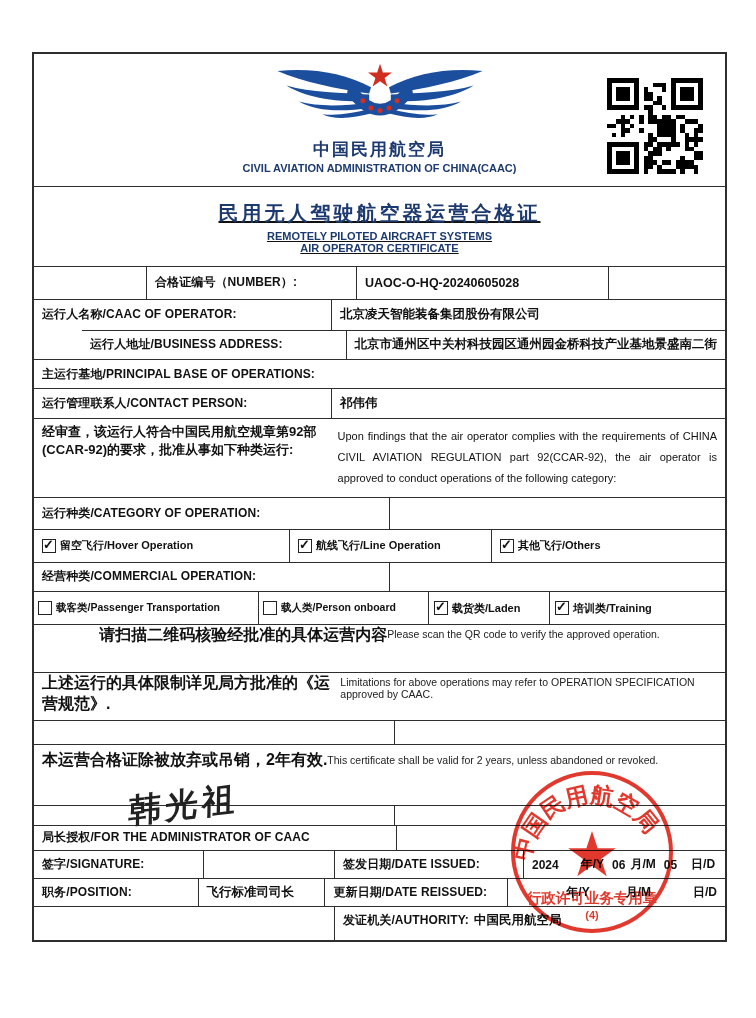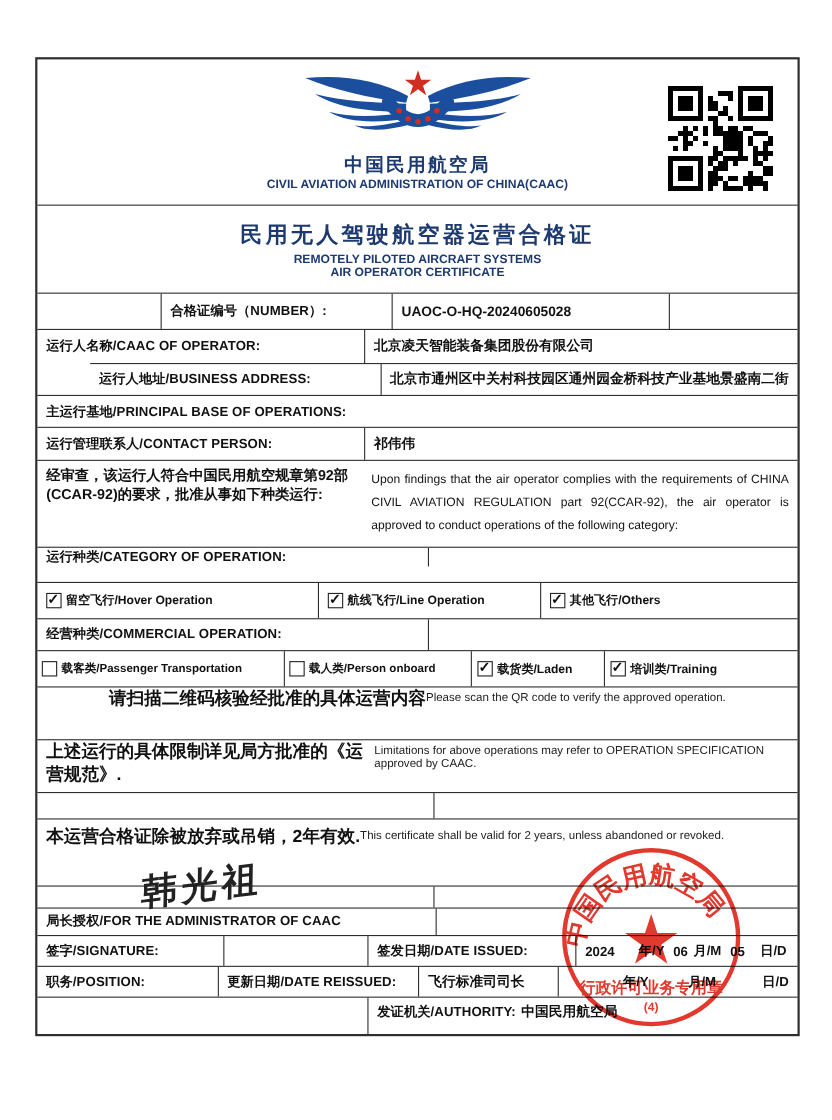--- a/index.html
+++ b/index.html
@@ -62,21 +62,21 @@
             <circle cx="130" cy="53" r="2.8"></circle>
               <circle cx="139" cy="45" r="2.8"></circle>
             <polygon transform="translate(120,18) scale(14)" points="0,-1 0.2245,-0.309 0.951,-0.309 0.3633,0.118 0.5878,0.809 0,0.382 -0.5878,0.809 -0.3633,0.118 -0.951,-0.309 -0.2245,-0.309"></polygon>
           </g>
         </svg>
         <div class="navy" style="font-size:17px;font-weight:700;letter-spacing:2px;margin-top:2px;">中国民用航空局</div>
         <div class="navy" style="font-size:11px;font-weight:700;margin-top:1px;">CIVIL AVIATION ADMINISTRATION OF CHINA(CAAC)</div>
       </div>
     </div>
 
-    <div class="row title-sec" style="height:80px;">
+    <div class="row title-sec" style="height:80px;text-decoration:underline;">
       <div class="navy" style="font-size:20px;font-weight:700;letter-spacing:3px;">民用无人驾驶航空器运营合格证</div>
       <div class="navy" style="font-size:11px;font-weight:700;margin-top:3px;">REMOTELY PILOTED AIRCRAFT SYSTEMS</div>
       <div class="navy" style="font-size:11px;font-weight:700;">AIR OPERATOR CERTIFICATE</div>
     </div>
 
     <div class="row" style="height:33px;">
       <div class="c" style="width:113px;"></div>
       <div class="c lbl" style="width:210px;">合格证编号（NUMBER）:</div>
       <div class="c val" style="width:252px;">UAOC-O-HQ-20240605028</div>
       <div class="c"></div>
@@ -98,21 +98,21 @@
       <div class="c val">祁伟伟</div>
     </div>
 
     <div class="row" style="height:79px;">
       <div class="c stack" style="white-space:normal;padding:4px 8px;">
         <div style="font-size:13px;font-weight:700;">经审查，该运行人符合中国民用航空规章第92部(CCAR-92)的要求，批准从事如下种类运行:</div>
         <div style="font-size:11px;line-height:21px;text-align:justify;width:100%;margin-top:3px;">Upon findings that the air operator complies with the requirements of CHINA CIVIL AVIATION REGULATION part 92(CCAR-92), the air operator is approved to conduct operations of the following category:</div>
       </div>
     </div>
 
-    <div class="row" style="height:32px;flex-direction:column;">
+    <div class="row" style="height:32px;">
       <div class="c lbl" style="width:356px;">运行种类/CATEGORY OF OPERATION:</div>
       <div class="c"></div>
     </div>
     <div class="row" style="height:33px;">
       <div class="c" style="width:256px;">
         <span class="cb checked"></span>
         <span class="cbl">留空飞行/Hover Operation</span>
       </div>
       <div class="c" style="width:202px;">
         <span class="cb checked"></span>
@@ -192,22 +192,22 @@
         <span style="margin-left:22px;">年/Y</span>
         <span style="margin-left:8px;">06</span>
         <span style="margin-left:5px;">月/M</span>
         <span style="margin-left:8px;">05</span>
         <span style="margin-left:14px;">日/D</span>
       </div>
     </div>
 
     <div class="row" style="height:28px;">
       <div class="c lbl" style="width:170px;">职务/POSITION:</div>
+      <div class="c val" style="width:131px;font-size:12.5px;">飞行标准司司长</div>
       <div class="c lbl" style="width:189px;">更新日期/DATE REISSUED:</div>
-      <div class="c val" style="width:131px;font-size:12.5px;">飞行标准司司长</div>
       <div class="c dcell">
         <span style="margin-left:50px;">年/Y</span>
         <span style="margin-left:36px;">月/M</span>
         <span style="margin-left:42px;">日/D</span>
       </div>
     </div>
 
     <div class="row" style="height:34px;">
       <div class="c" style="width:301px;"></div>
       <div class="c" style="align-items:flex-start;padding-top:5px;">

